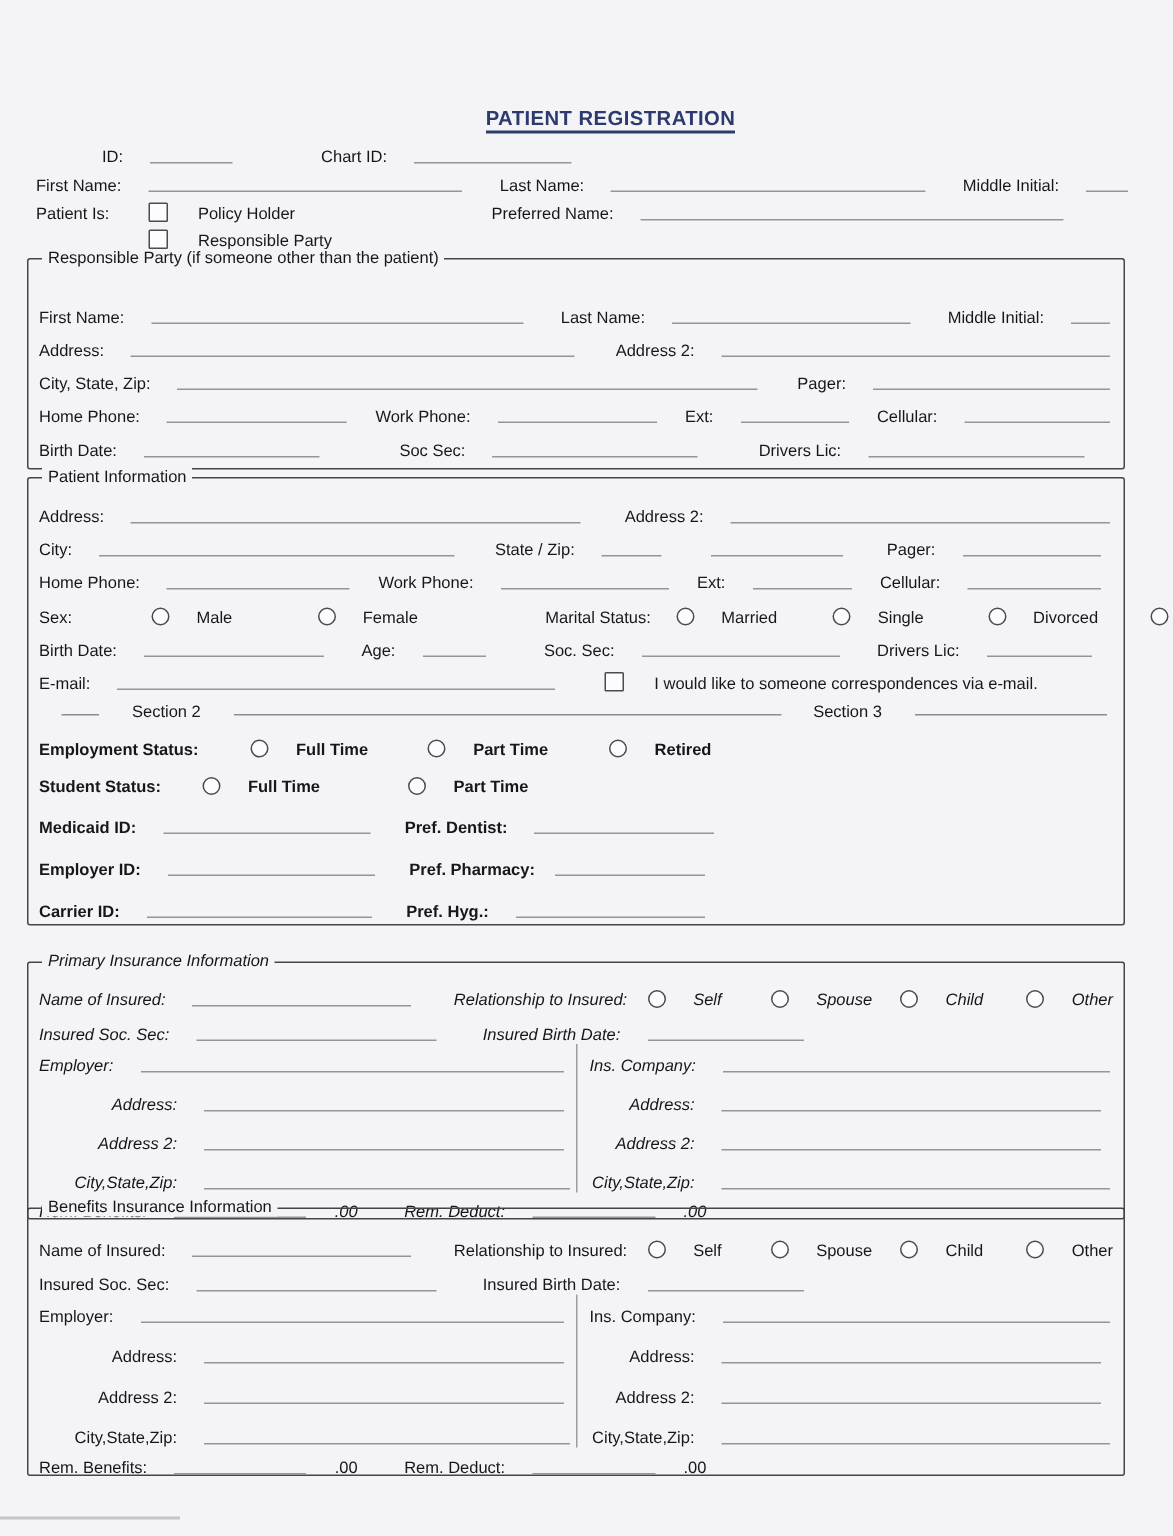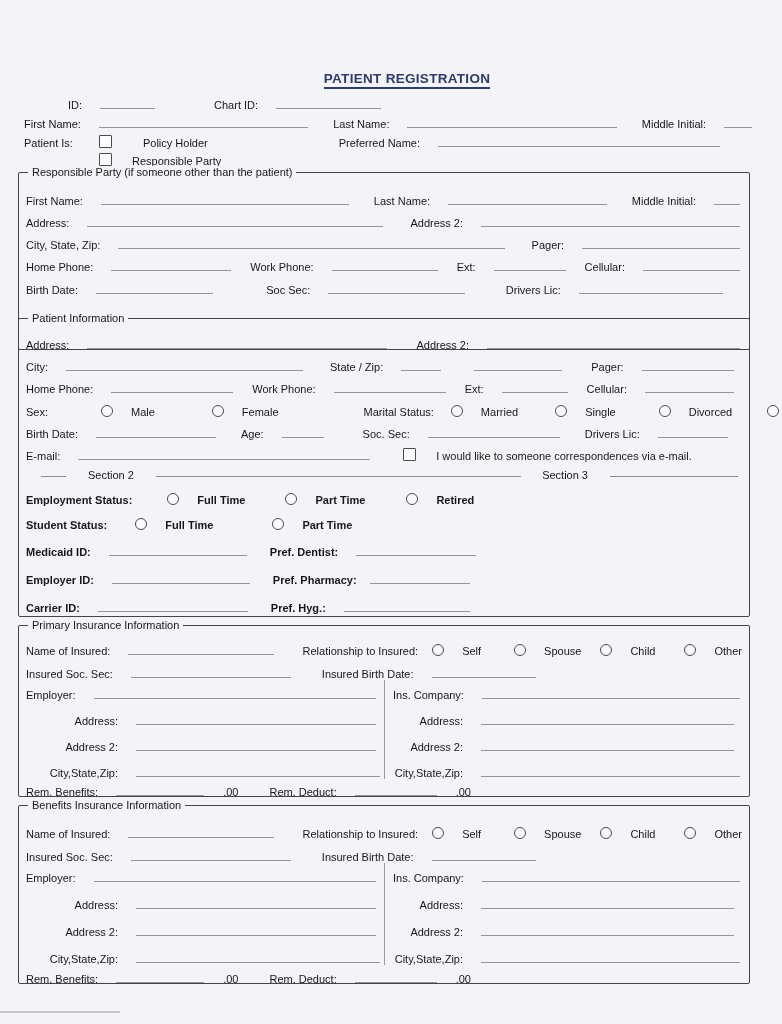--- a/index.html
+++ b/index.html
@@ -51,32 +51,32 @@
     <span class="l" style="margin-left:6px">Last Name:</span>
     <span class="u g"></span>
     <span class="l" style="margin-left:6px">Middle Initial:</span>
     <span class="u" style="width:28px;margin-right:0"></span>
   </div>
 
   <div class="abs" style="left:24px;top:134px;right:30px;">
     <div class="r" style="height:15px;">
       <span class="l">Patient Is:</span>
       <span class="cb" style="margin-left:13px"></span>
-      <span class="l" style="margin-left:18px">Policy Holder</span>
+      <span class="l" style="margin-left:7px">Policy Holder</span>
       <span class="l" style="margin-left:118px">Preferred Name:</span>
       <span class="u" style="width:282px"></span>
     </div>
     <div class="r" style="height:16px;margin-top:2px;">
       <span style="width:62px"></span>
       <span class="cb"></span>
       <span class="l" style="margin-left:7px">Responsible Party</span>
     </div>
   </div>
 
-  <div class="box" style="top:172px;height:178px;padding-top:13px;">
+  <div class="box" style="top:172px;height:141px;padding-top:24px;">
     <span class="legend">Responsible Party (if someone other than the patient)</span>
 
     <div class="r" style="height:21px">
       <span class="l">First Name:</span>
       <span class="u" style="width:248px"></span>
       <span class="l" style="margin-left:6px">Last Name:</span>
       <span class="u g"></span>
       <span class="l" style="margin-left:6px">Middle Initial:</span>
       <span class="u" style="width:26px;margin-right:2px"></span>
     </div>
@@ -230,21 +230,21 @@
           <span class="l">Carrier ID:</span>
           <span class="u" style="width:150px"></span>
           <span class="l" style="margin-left:4px">Pref. Hyg.:</span>
           <span class="u g" style="margin:0 14px 2px 5px"></span>
         </div>
       </div>
 
     </div>
   </div>
 
-  <div class="box" style="top:625px;height:172px;padding-top:9px;">
+  <div class="box" style="top:641px;height:172px;padding-top:9px;font-style:italic;">
     <span class="legend">Primary Insurance Information</span>
 
     <div class="r" style="height:22px">
       <span class="l">Name of Insured:</span>
       <span class="u" style="width:278px"></span>
       <span class="l" style="margin-left:10px">Relationship to Insured:</span>
       <span class="rd" style="margin-left:1px"></span>
       <span class="l">Self</span>
       <span class="rd" style="margin-left:20px"></span>
       <span class="l">Spouse</span>

